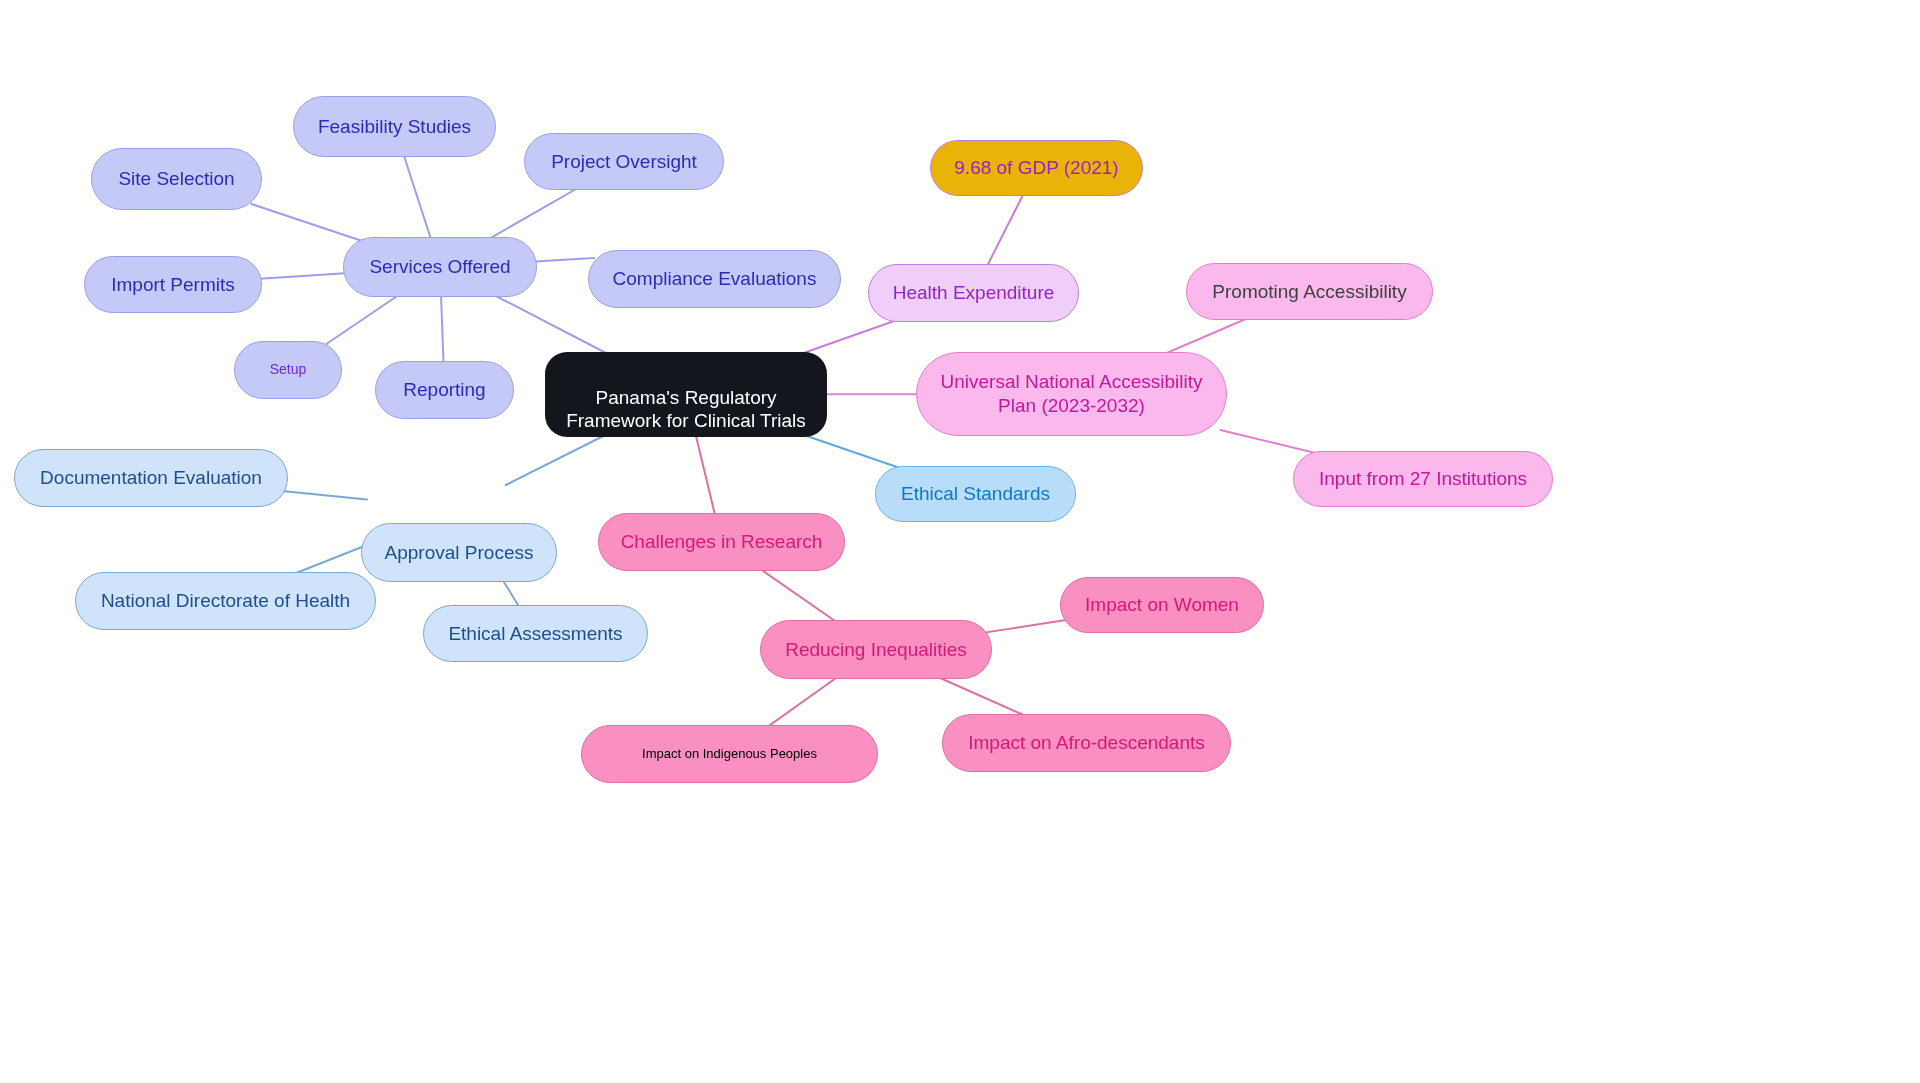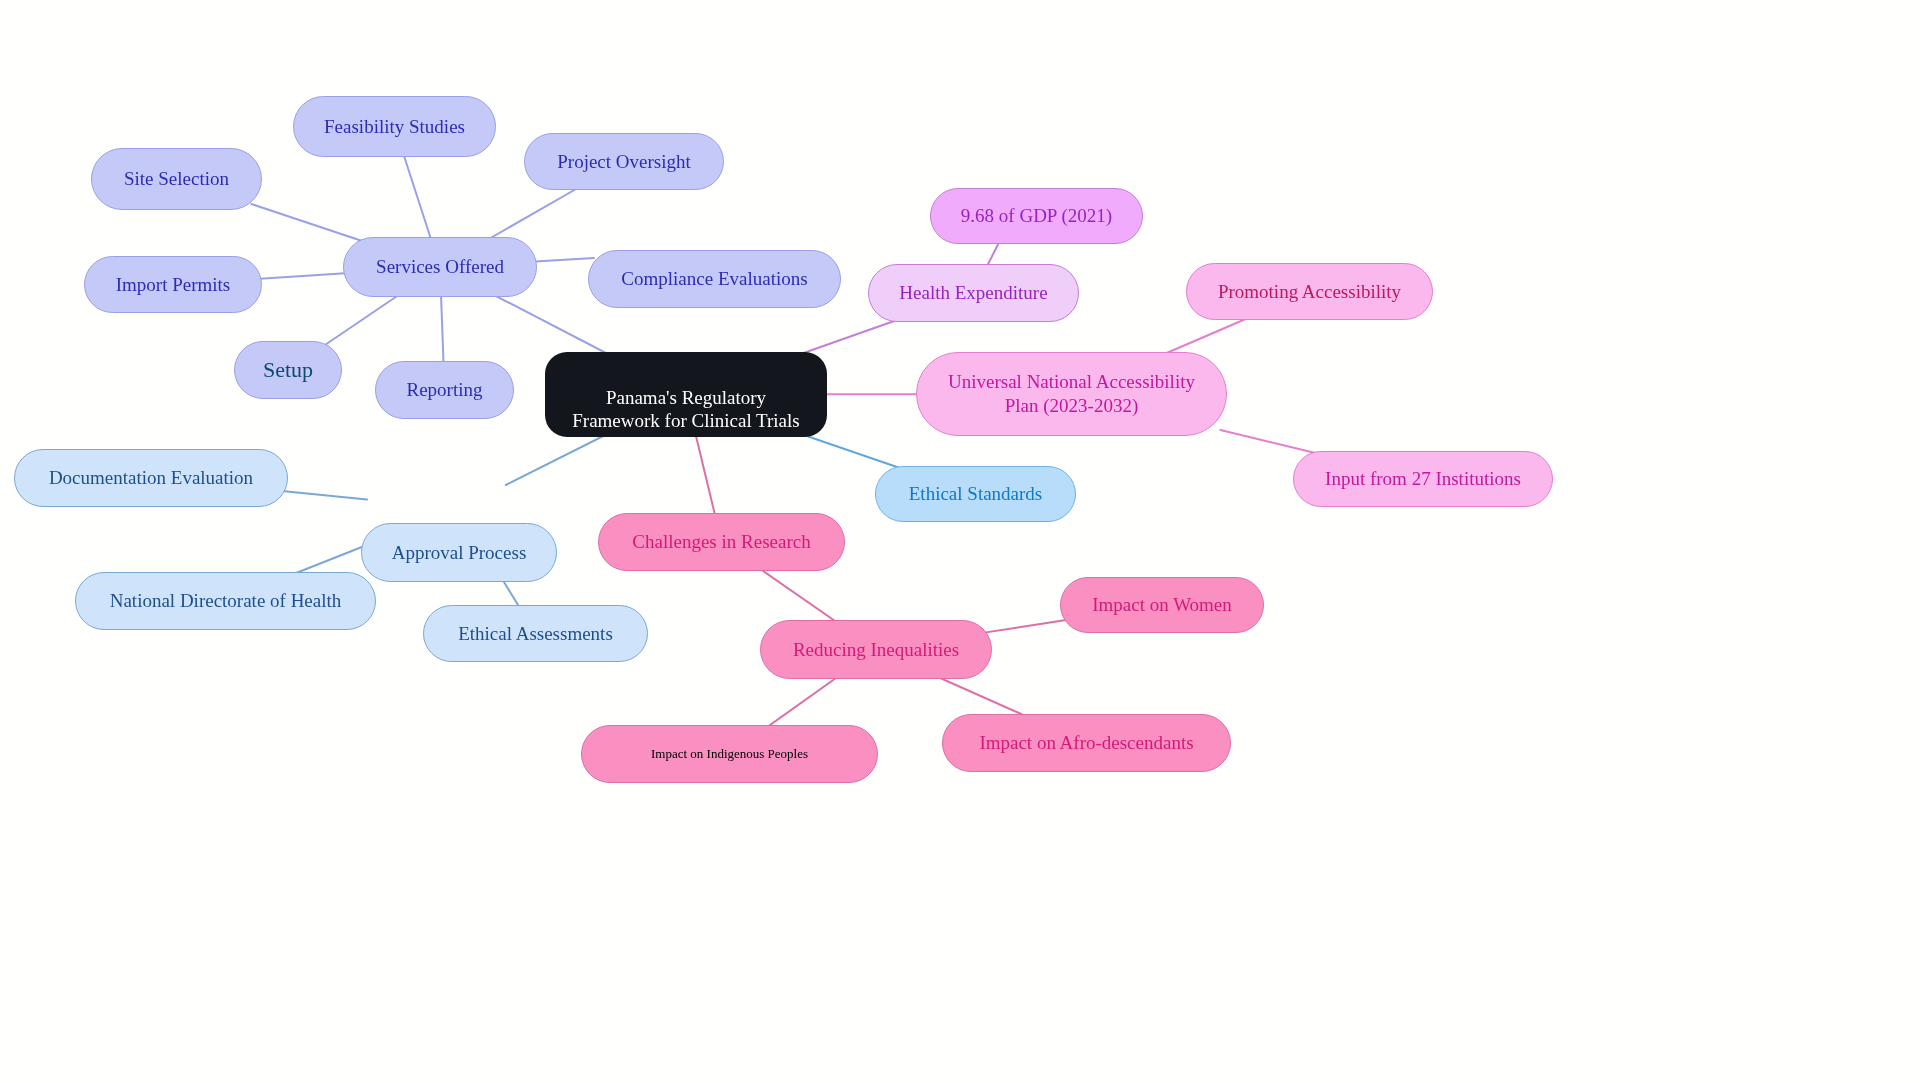--- a/index.html
+++ b/index.html
@@ -29,21 +29,20 @@
     align-items: center;
     justify-content: center;
     text-align: center;
     border-radius: 999px;
     border-width: 1.6px;
     border-style: solid;
     line-height: 1.24;
     padding: 4px 10px;
     white-space: pre-line;
     z-index: 2;
-    font-family: Liberation Serif, serif;
   }
   .node.root {
     border-radius: 22px;
     border-width: 0;
     align-items: flex-end;
   }
 </style>
 </head>
 <body>
 
@@ -73,29 +72,29 @@
       <line x1="761.744019138756" y1="731" x2="843.055023923445" y2="673" stroke="#dd6fa4" stroke-width="2" stroke-linecap="round"></line>
       <line x1="1034.7192513368984" y1="720" x2="928.9064171122994" y2="673" stroke="#dd6fa4" stroke-width="2" stroke-linecap="round"></line>
     </svg>
   <div id="node-layer">
       <div class="node root" style="left: 545px; top: 352px; width: 282px; height: 85px; background: rgb(19, 22, 29); border-color: rgb(19, 22, 29); color: rgb(255, 255, 255); font-size: 19px;"><span>Panama's Regulatory
 Framework for Clinical Trials</span></div>
       <div class="node" style="left: 343px; top: 237px; width: 194px; height: 60px; background: rgb(197, 201, 247); border-color: rgb(154, 160, 230); color: rgb(45, 43, 181); font-size: 19px;"><span>Services Offered</span></div>
       <div class="node" style="left: 293px; top: 96px; width: 203px; height: 61px; background: rgb(197, 201, 247); border-color: rgb(154, 160, 230); color: rgb(45, 43, 181); font-size: 19px;"><span>Feasibility Studies</span></div>
       <div class="node" style="left: 91px; top: 148px; width: 171px; height: 62px; background: rgb(197, 201, 247); border-color: rgb(154, 160, 230); color: rgb(45, 43, 181); font-size: 19px;"><span>Site Selection</span></div>
       <div class="node" style="left: 84px; top: 256px; width: 178px; height: 57px; background: rgb(197, 201, 247); border-color: rgb(154, 160, 230); color: rgb(45, 43, 181); font-size: 19px;"><span>Import Permits</span></div>
-      <div class="node" style="left: 234px; top: 341px; width: 108px; height: 58px; background: rgb(197, 201, 247); border-color: rgb(154, 160, 230); color: #0c4a6e; font-size: 22px; align-items: center;"><span>Setup</span></div>
+      <div class="node" style="left: 234px; top: 341px; width: 108px; height: 58px; background: rgb(197, 201, 247); border-color: rgb(154, 160, 230); color: #6d28d9; font-size: 14px; align-items: center;"><span>Setup</span></div>
       <div class="node" style="left: 375px; top: 361px; width: 139px; height: 58px; background: rgb(197, 201, 247); border-color: rgb(154, 160, 230); color: rgb(45, 43, 181); font-size: 19px;"><span>Reporting</span></div>
       <div class="node" style="left: 524px; top: 133px; width: 200px; height: 57px; background: rgb(197, 201, 247); border-color: rgb(154, 160, 230); color: rgb(45, 43, 181); font-size: 19px;"><span>Project Oversight</span></div>
       <div class="node" style="left: 588px; top: 222px; width: 253px; height: 58px; background: rgb(197, 201, 247); border-color: rgb(154, 160, 230); color: rgb(45, 43, 181); font-size: 19px; margin-top: 28px;"><span>Compliance Evaluations</span></div>
       <div class="node" style="left: 868px; top: 264px; width: 211px; height: 58px; background: rgb(239, 207, 250); border-color: rgb(196, 127, 216); color: rgb(152, 34, 196); font-size: 19px;"><span>Health Expenditure</span></div>
-      <div class="node" style="left: 930px; top: 140px; width: 213px; height: 56px; background: #f0abfc; border-color: rgb(196, 127, 216); color: rgb(152, 34, 196); font-size: 19px; margin-top: 48px;"><span>9.68 of GDP (2021)</span></div>
+      <div class="node" style="left: 930px; top: 140px; width: 213px; height: 56px; background: #eab308; border-color: rgb(196, 127, 216); color: rgb(152, 34, 196); font-size: 19px;"><span>9.68 of GDP (2021)</span></div>
       <div class="node" style="left: 916px; top: 352px; width: 311px; height: 84px; background: rgb(251, 184, 237); border-color: rgb(228, 126, 205); color: rgb(194, 24, 154); font-size: 19px;"><span>Universal National Accessibility
 Plan (2023-2032)</span></div>
-      <div class="node" style="left: 1186px; top: 263px; width: 247px; height: 57px; background: rgb(251, 184, 237); border-color: rgb(228, 126, 205); color: #be185d; font-size: 19px;"><span>Promoting Accessibility</span></div>
+      <div class="node" style="left: 1186px; top: 263px; width: 247px; height: 57px; background: rgb(251, 184, 237); border-color: rgb(228, 126, 205); color: #404040; font-size: 19px;"><span>Promoting Accessibility</span></div>
       <div class="node" style="left: 1293px; top: 451px; width: 260px; height: 56px; background: rgb(251, 184, 237); border-color: rgb(228, 126, 205); color: rgb(194, 24, 154); font-size: 19px;"><span>Input from 27 Institutions</span></div>
       <div class="node" style="left: 875px; top: 466px; width: 201px; height: 56px; background: rgb(184, 221, 250); border-color: rgb(111, 178, 230); color: rgb(18, 119, 196); font-size: 19px;"><span>Ethical Standards</span></div>
       <div class="node" style="left: 361px; top: 479px; width: 196px; height: 59px; background: rgb(207, 228, 251); border-color: rgb(122, 168, 212); color: rgb(31, 78, 140); font-size: 19px; margin-top: 44px;"><span>Approval Process</span></div>
       <div class="node" style="left: 14px; top: 449px; width: 274px; height: 58px; background: rgb(207, 228, 251); border-color: rgb(122, 168, 212); color: rgb(31, 78, 140); font-size: 19px;"><span>Documentation Evaluation</span></div>
       <div class="node" style="left: 75px; top: 572px; width: 301px; height: 58px; background: rgb(207, 228, 251); border-color: rgb(122, 168, 212); color: rgb(31, 78, 140); font-size: 19px;"><span>National Directorate of Health</span></div>
       <div class="node" style="left: 423px; top: 605px; width: 225px; height: 57px; background: rgb(207, 228, 251); border-color: rgb(122, 168, 212); color: rgb(31, 78, 140); font-size: 19px;"><span>Ethical Assessments</span></div>
       <div class="node" style="left: 598px; top: 513px; width: 247px; height: 58px; background: rgb(250, 143, 194); border-color: rgb(221, 111, 164); color: rgb(212, 26, 120); font-size: 19px;"><span>Challenges in Research</span></div>
       <div class="node" style="left: 760px; top: 620px; width: 232px; height: 59px; background: rgb(250, 143, 194); border-color: rgb(221, 111, 164); color: rgb(212, 26, 120); font-size: 19px;"><span>Reducing Inequalities</span></div>
       <div class="node" style="left: 1060px; top: 577px; width: 204px; height: 56px; background: rgb(250, 143, 194); border-color: rgb(221, 111, 164); color: rgb(212, 26, 120); font-size: 19px;"><span>Impact on Women</span></div>
       <div class="node" style="left: 581px; top: 725px; width: 297px; height: 58px; background: rgb(250, 143, 194); border-color: rgb(221, 111, 164); color: #000000; font-size: 13px;"><span>Impact on Indigenous Peoples</span></div>

